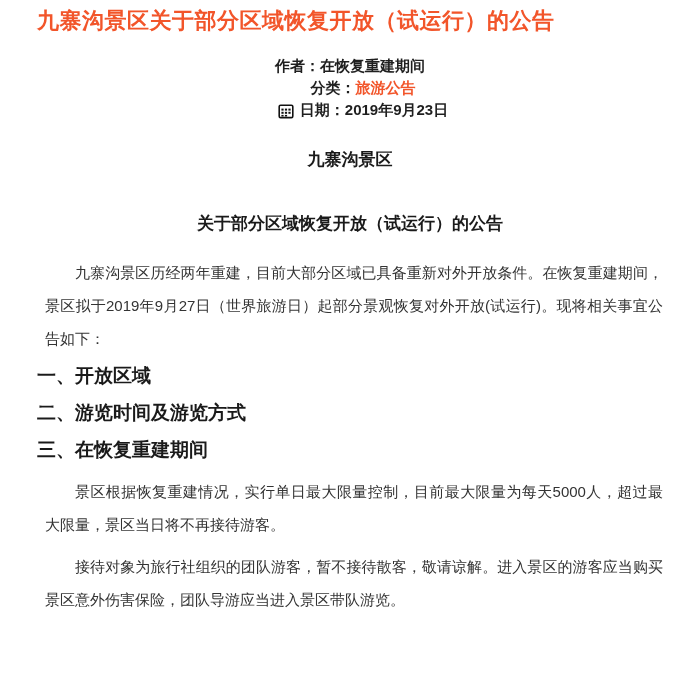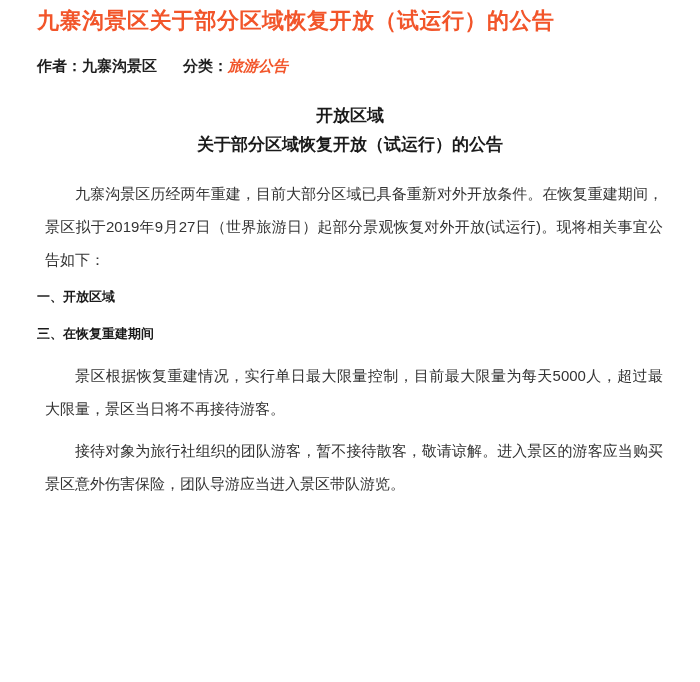--- a/index.html
+++ b/index.html
@@ -26,94 +26,112 @@
   }
   .meta-row {
     display: flex;
     align-items: center;
     margin-top: 19px;
     font-size: 15px;
     font-weight: 700;
     color: #1f1f1f;
     line-height: 22px;
     white-space: nowrap;
+    flex-direction: column;
   }
   .meta-item { display: flex; align-items: center; }
   .meta-item + .meta-item { margin-left: 26px; }
   .meta-link {
     color: #f2552a;
     text-decoration: none;
     cursor: pointer;
-    font-style: italic;
   }
   .cal-icon {
     display: inline-flex;
     margin-right: 6px;
     position: relative;
     top: 1px;
   }
   .doc-heading {
     text-align: center;
     font-size: 17px;
     line-height: 24px;
     font-weight: 700;
     color: #1a1a1a;
     margin: 0;
   }
   .doc-heading.first { margin-top: 27px; }
-  .doc-heading.second { margin-top: 5px; }
+  .doc-heading.second { margin-top: 40px; }
   .intro-wrap { margin-top: 20px; }
   p.body {
     font-size: 15px;
     line-height: 33px;
     color: #333333;
     margin: 0 0 9px 8px;
     text-indent: 2em;
     text-align: justify;
   }
   h3.section-heading {
-    font-size: 13px;
+    font-size: 19px;
     line-height: 24px;
     font-weight: 700;
     color: #1a1a1a;
     margin: 6px 0 13px 0;
   }
 </style>
 </head>
 <body>
 
 <div class="page">
 
   <h1 class="article-title">九寨沟景区关于部分区域恢复开放（试运行）的公告</h1>
 
   <div class="meta-row">
     <div class="meta-item">
       <span>作者：</span>
-      <span>九寨沟景区</span>
+      <span>在恢复重建期间</span>
     </div>
     <div class="meta-item">
       <span>分类：</span>
       <a class="meta-link">旅游公告</a>
     </div>
+    <div class="meta-item">
+      <span class="cal-icon">
+        <svg width="16" height="16" viewBox="0 0 16 16" aria-hidden="true">
+          <rect x="1.2" y="2.2" width="13.6" height="12.4" rx="1.4" fill="none" stroke="#111111" stroke-width="1.6"></rect>
+          <rect x="3.4" y="5.6" width="2.2" height="2.0" fill="#111111"></rect>
+          <rect x="6.9" y="5.6" width="2.2" height="2.0" fill="#111111"></rect>
+          <rect x="10.4" y="5.6" width="2.2" height="2.0" fill="#111111"></rect>
+          <rect x="3.4" y="8.8" width="2.2" height="2.0" fill="#111111"></rect>
+          <rect x="6.9" y="8.8" width="2.2" height="2.0" fill="#111111"></rect>
+          <rect x="10.4" y="8.8" width="2.2" height="2.0" fill="#111111"></rect>
+          <rect x="3.4" y="11.9" width="2.2" height="1.6" fill="#111111"></rect>
+          <rect x="6.9" y="11.9" width="2.2" height="1.6" fill="#111111"></rect>
+        </svg>
+      </span>
+      <span>日期：</span>
+      <span>2019年9月23日</span>
+    </div>
   </div>
 
-  <h2 class="doc-heading first">开放区域</h2>
+  <h2 class="doc-heading first">九寨沟景区</h2>
 
   <h2 class="doc-heading second">关于部分区域恢复开放（试运行）的公告</h2>
 
   <div class="intro-wrap">
     <p class="body">九寨沟景区历经两年重建，目前大部分区域已具备重新对外开放条件。在恢复重建期间，景区拟于2019年9月27日（世界旅游日）起部分景观恢复对外开放(试运行)。现将相关事宜公告如下：</p>
   </div>
 
   <div>
   <div class="section">
     <h3 class="section-heading">一、开放区域</h3>
   </div>
 
   <div class="section">
+    <h3 class="section-heading">二、游览时间及游览方式</h3>
     <div class="sec-paras">
         </div>
   </div>
 
   <div class="section">
     <h3 class="section-heading">三、在恢复重建期间</h3>
     <div class="sec-paras">
           <p class="body">景区根据恢复重建情况，实行单日最大限量控制，目前最大限量为每天5000人，超过最大限量，景区当日将不再接待游客。</p>
           <p class="body">接待对象为旅行社组织的团队游客，暂不接待散客，敬请谅解。进入景区的游客应当购买景区意外伤害保险，团队导游应当进入景区带队游览。</p>
         </div>

